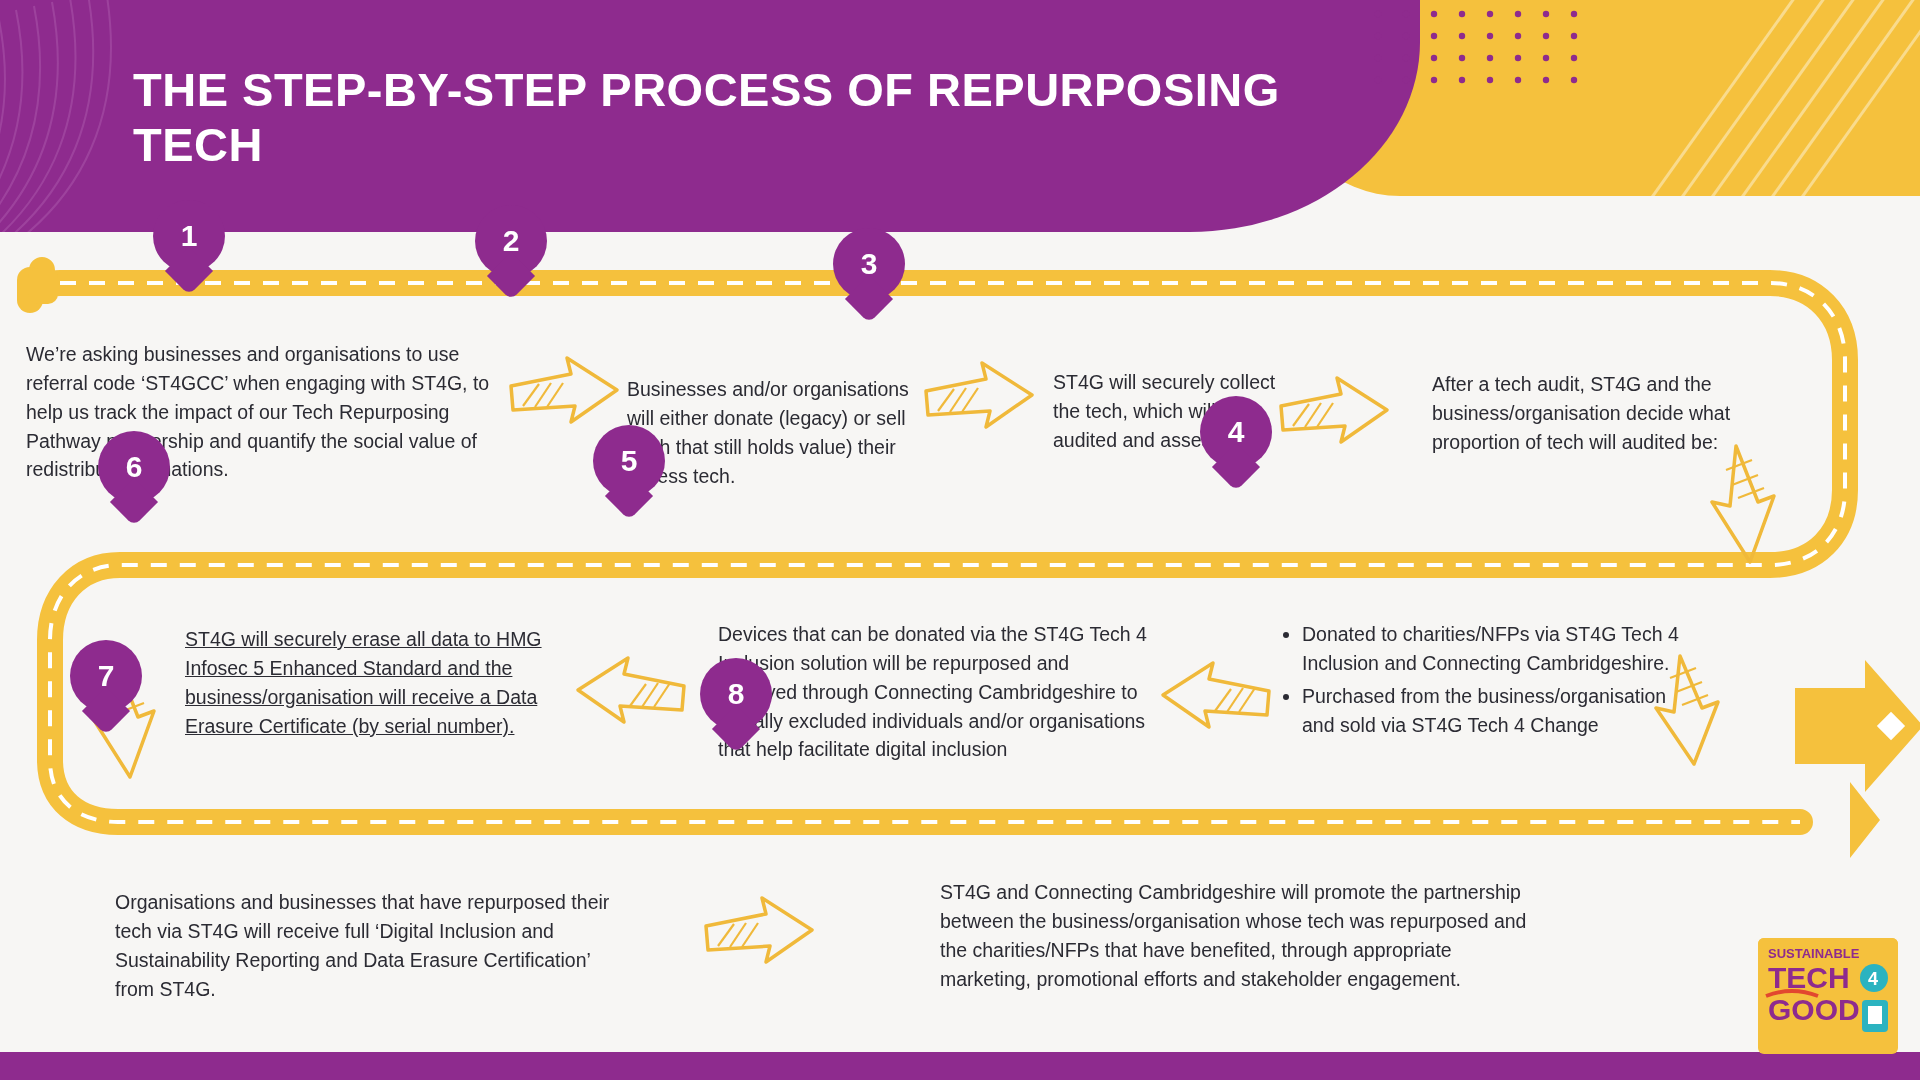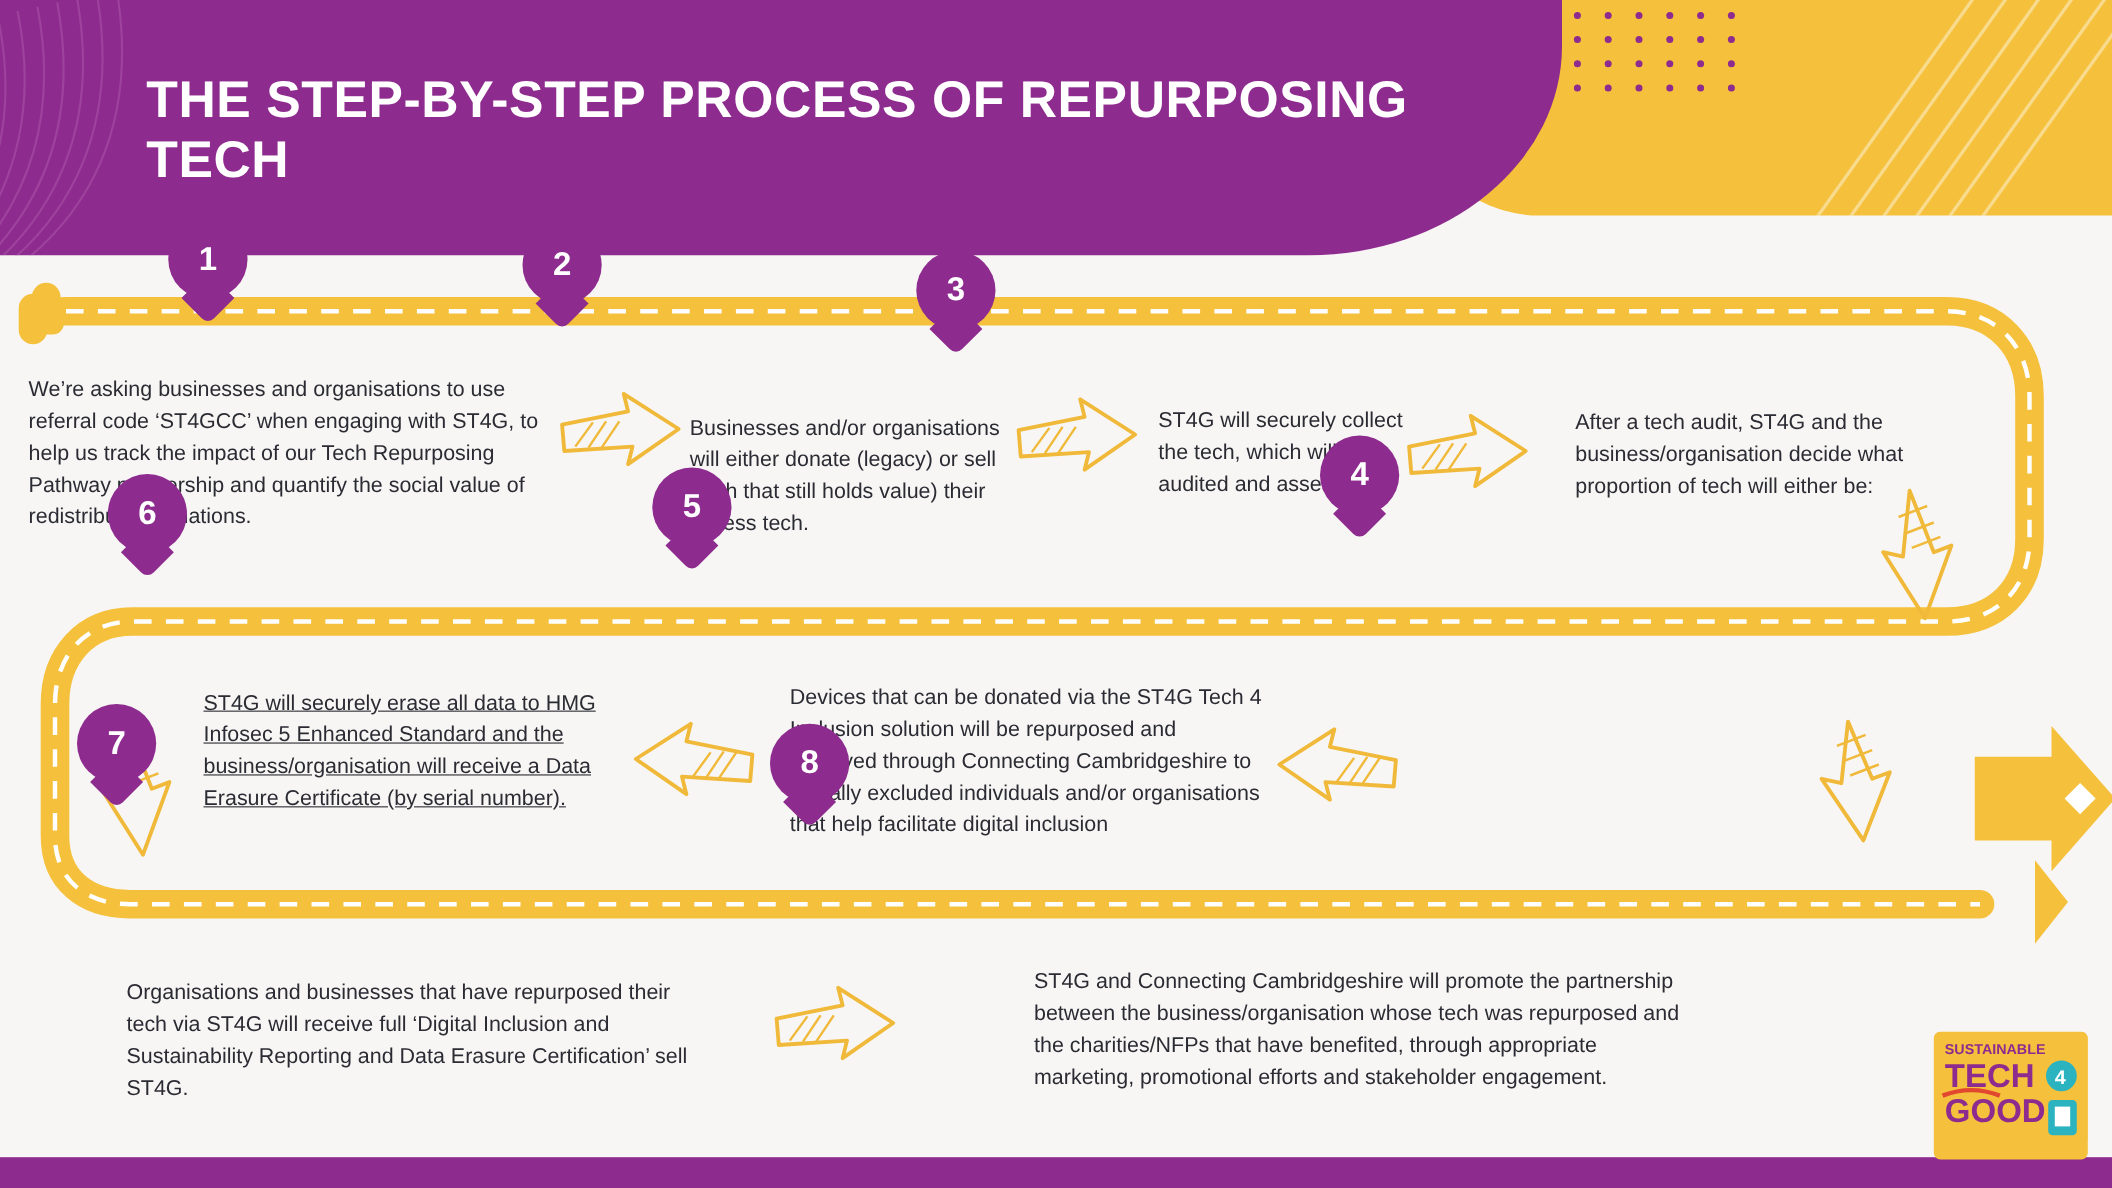--- a/index.html
+++ b/index.html
@@ -201,26 +201,32 @@
     </div>
   <div class="pin" style="left:700px;top:658px;">
       <span>8</span>
     </div>
 
   <div class="step-text" style="left:26px;top:340px;width:470px;">We’re asking businesses and organisations to use referral code ‘ST4GCC’ when engaging with ST4G, to help us track the impact of our Tech Repurposing Pathway partnership and quantify the social value of redistributed donations.</div>
   <div class="step-text" style="left:627px;top:375px;width:285px;">Businesses and/or organisations will either donate (legacy) or sell (tech that still holds value) their excess tech.</div>
   <div class="step-text" style="left:1053px;top:368px;width:230px;">ST4G will securely collect the tech, which will be audited and assessed.</div>
 
   <div class="step-text" style="left:1432px;top:370px;width:340px;">
-    <div>After a tech audit, ST4G and the business/organisation decide what proportion of tech will either be:</div>
+    <div>After a tech audit, ST4G and the business/organisation decide what proportion of tech will audited be:</div>
+  </div>
+  <div class="step-text" style="left:1280px;top:620px;width:400px;">
+    <ul>
+      <li>Donated to charities/NFPs via ST4G Tech 4 Inclusion and Connecting Cambridgeshire.</li>
+      <li>Purchased from the business/organisation and sold via ST4G Tech 4 Change</li>
+    </ul>
   </div>
 
   <div class="step-text" style="left:718px;top:620px;width:430px;">Devices that can be donated via the ST4G Tech 4 Inclusion solution will be repurposed and deployed through Connecting Cambridgeshire to digitally excluded individuals and/or organisations that help facilitate digital inclusion</div>
   <div class="step-text" style="left:185px;top:625px;width:380px;text-decoration:underline;">ST4G will securely erase all data to HMG Infosec 5 Enhanced Standard and the business/organisation will receive a Data Erasure Certificate (by serial number).</div>
-  <div class="step-text" style="left:115px;top:888px;width:510px;">Organisations and businesses that have repurposed their tech via ST4G will receive full ‘Digital Inclusion and Sustainability Reporting and Data Erasure Certification’ sell ST4G.</div>
+  <div class="step-text" style="left:115px;top:888px;width:510px;">Organisations and businesses that have repurposed their tech via ST4G will receive full ‘Digital Inclusion and Sustainability Reporting and Data Erasure Certification’ from ST4G.</div>
   <div class="step-text" style="left:940px;top:878px;width:600px;">ST4G and Connecting Cambridgeshire will promote the partnership between the business/organisation whose tech was repurposed and the charities/NFPs that have benefited, through appropriate marketing, promotional efforts and stakeholder engagement.</div>
 
   <svg class="arrow" style="left:505px;top:350px;width:120px;height:90px;" viewBox="0 0 120 90">
     <path d="M6,36 L66,24 L62,8 L112,40 L66,72 L70,56 L8,60 Z" fill="none" stroke="#f0b93a" stroke-width="3.5" stroke-linejoin="round"></path>
     <g stroke="#f0b93a" stroke-width="2.2">
       <line x1="18" y1="56" x2="34" y2="34"></line>
         <line x1="30" y1="57" x2="46" y2="33"></line>
         <line x1="42" y1="57" x2="58" y2="33"></line>
     </g>
   </svg>

